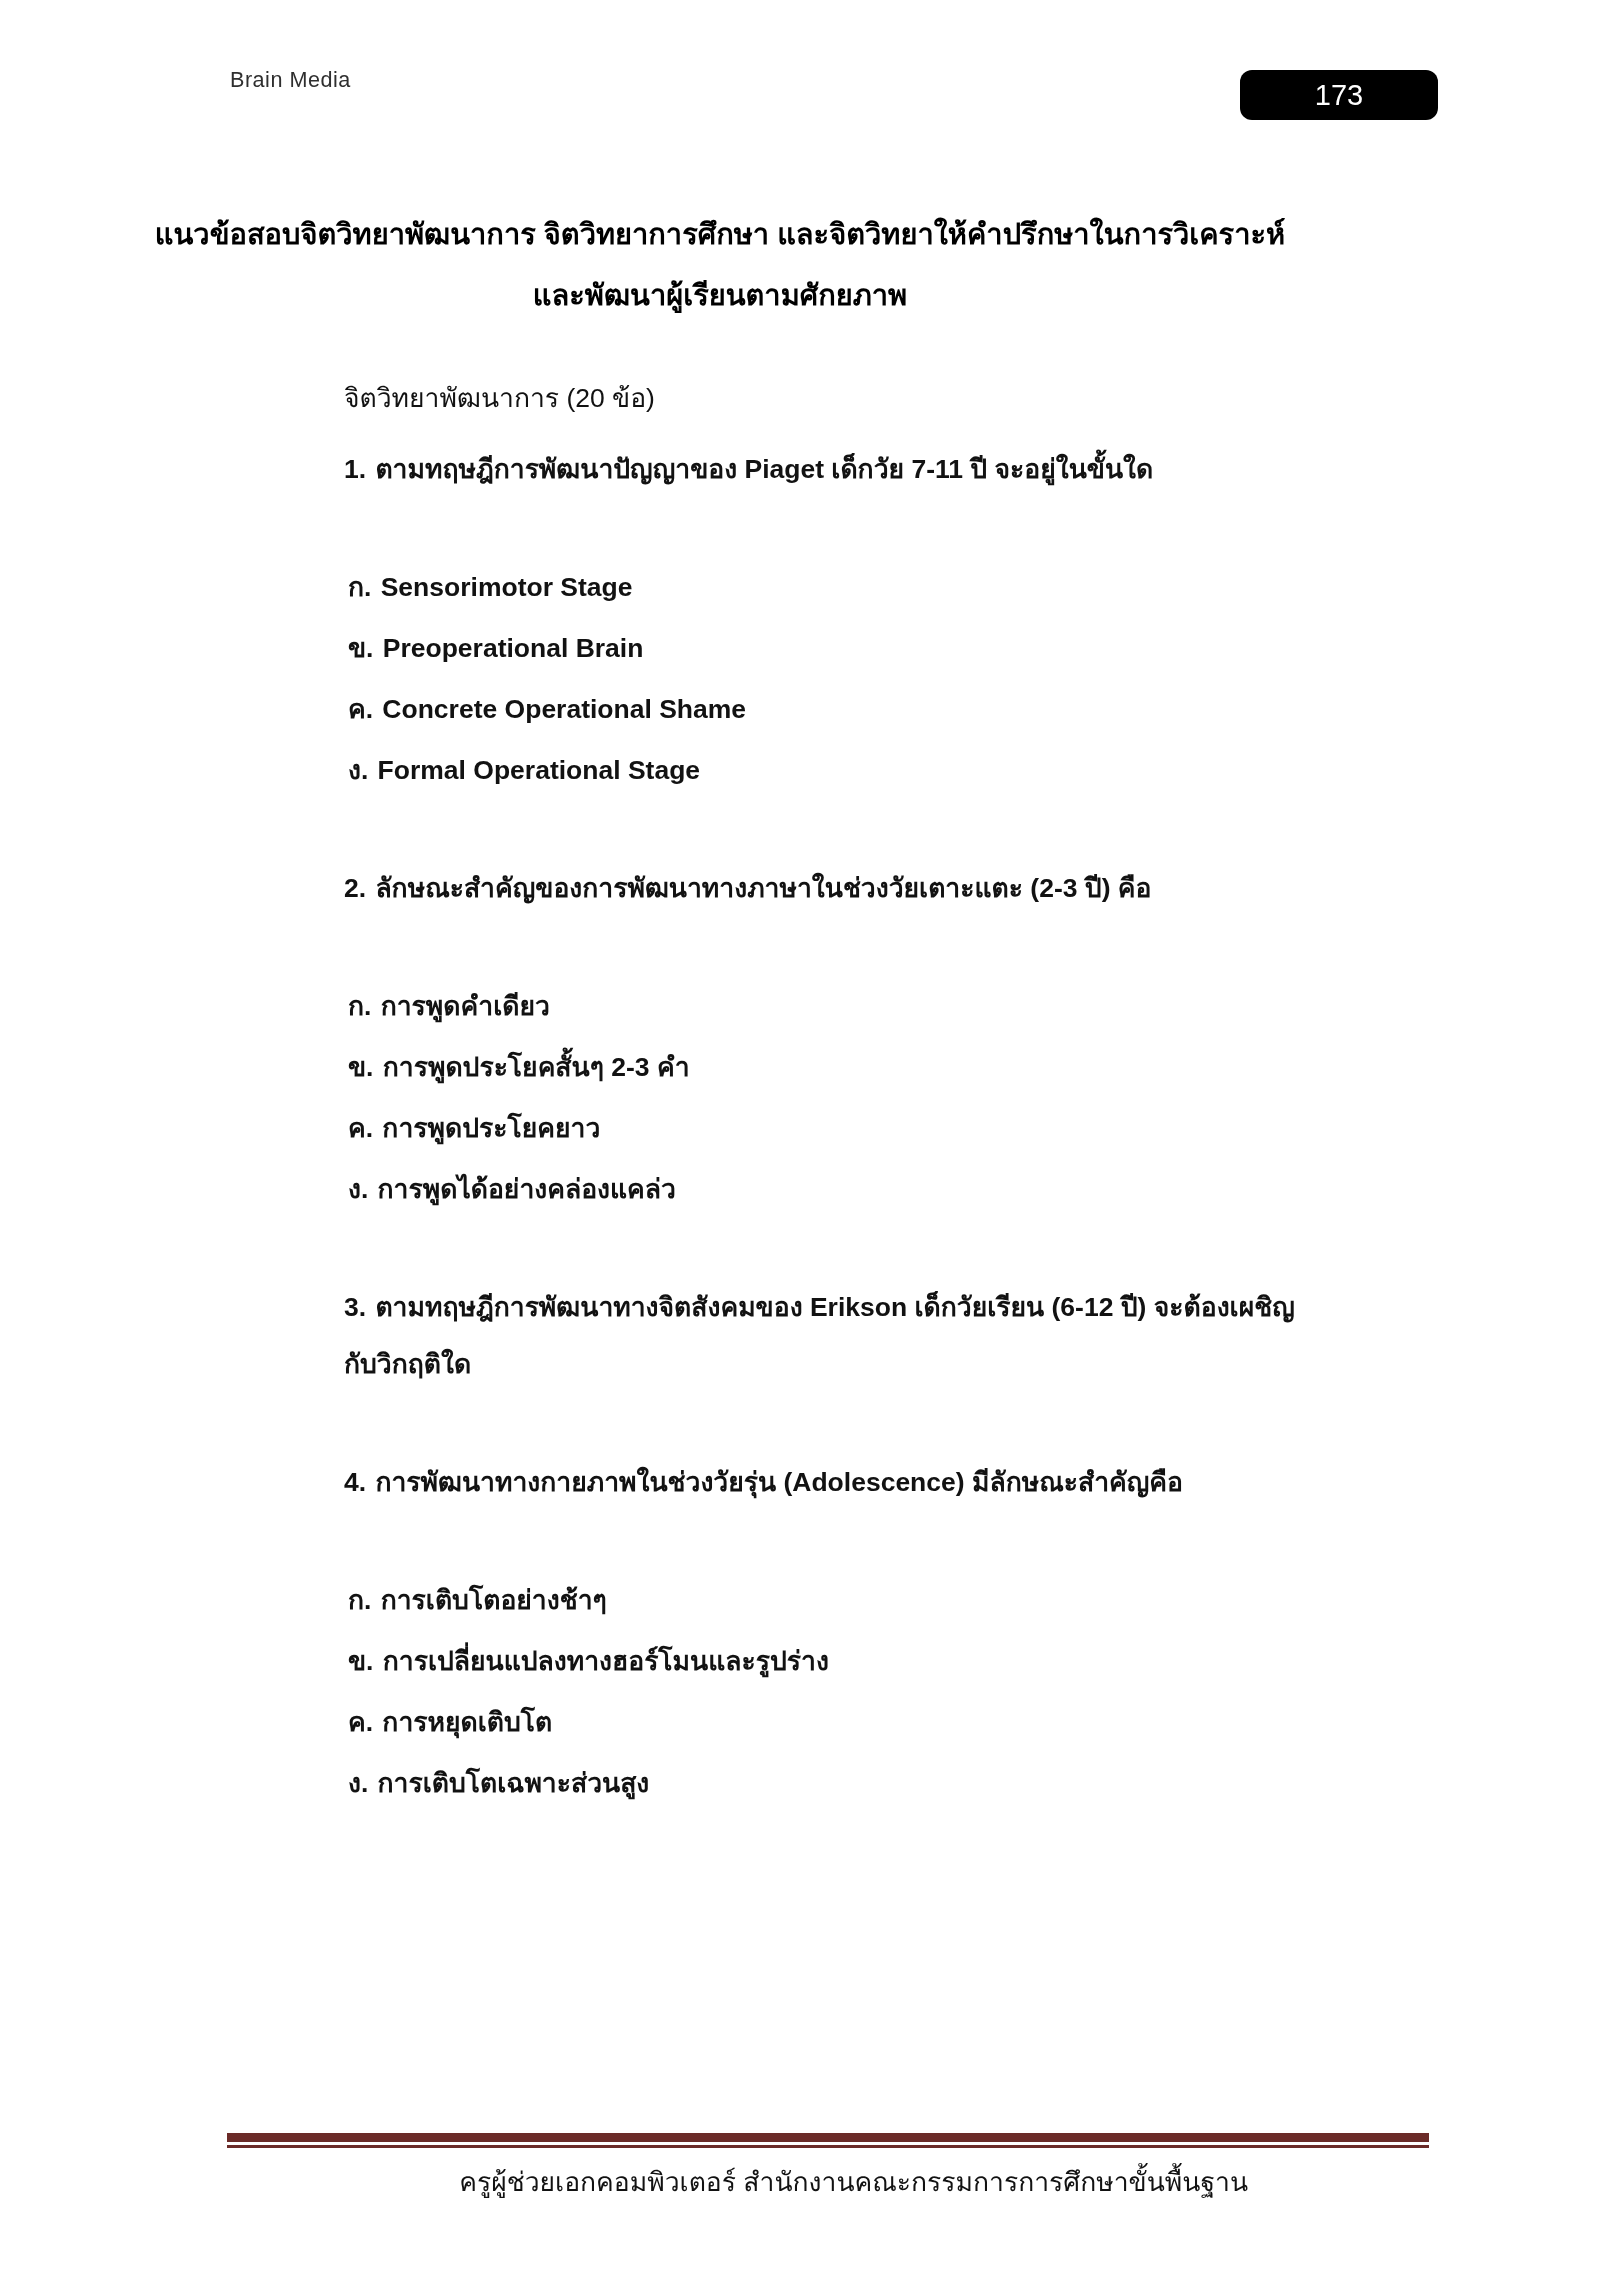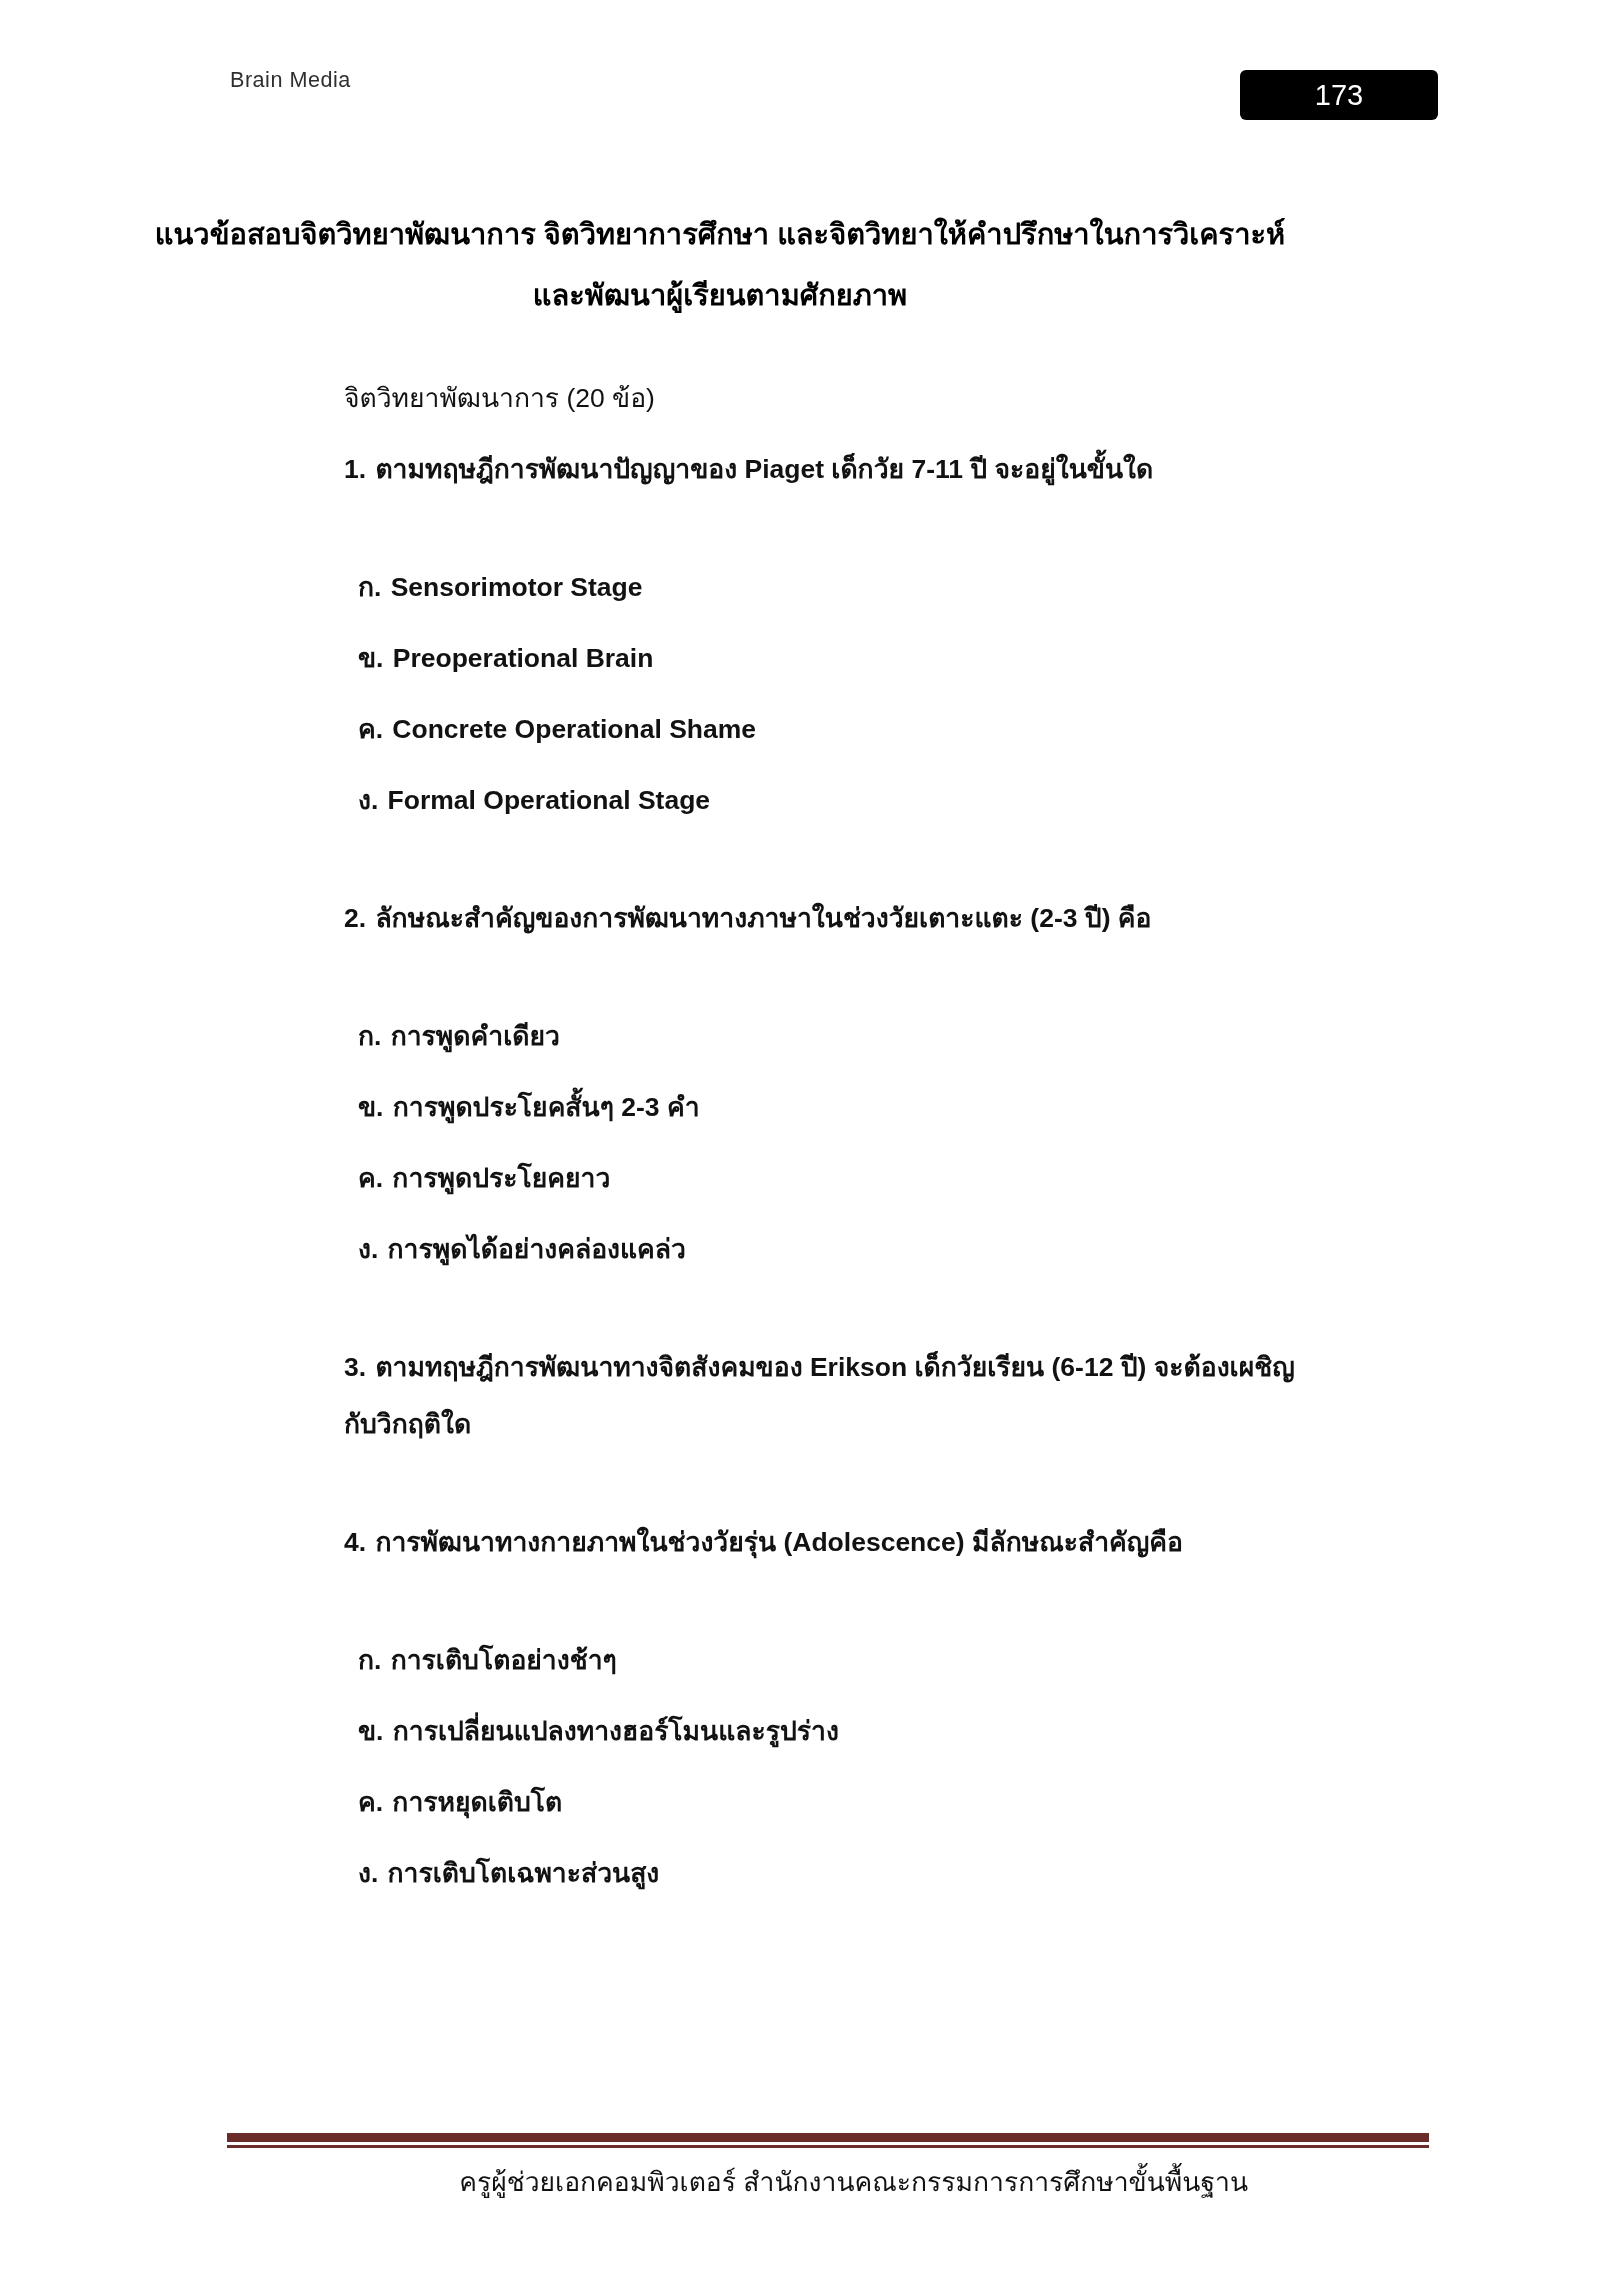--- a/index.html
+++ b/index.html
@@ -30,21 +30,21 @@
     right: 2px;
     top: 70px;
     width: 198px;
     height: 50px;
     background: #000000;
     color: #ffffff;
     font-size: 29px;
     display: flex;
     align-items: center;
     justify-content: center;
-    border-radius: 6px;
+    border-radius: 12px;
   }
 
   
   .doc-title {
     position: absolute;
     left: 0;
     right: 0;
     top: 204px;
     text-align: center;
     font-size: 29px;
@@ -64,21 +64,21 @@
   }
   .section-heading {
     margin: 0 0 13.7px 0;
     line-height: 57px;
   }
   .q-line {
     margin: 0 0 61px 0;
     line-height: 57px;
   }
   .options p {
-    margin: 14px;
+    margin: 4px;
     line-height: 57px;
   }
   .question-block {
     margin-bottom: 61px;
     font-weight: bold;
   }
   .q-number, .opt-label {
     margin-right: 0.35em;
   }
 

